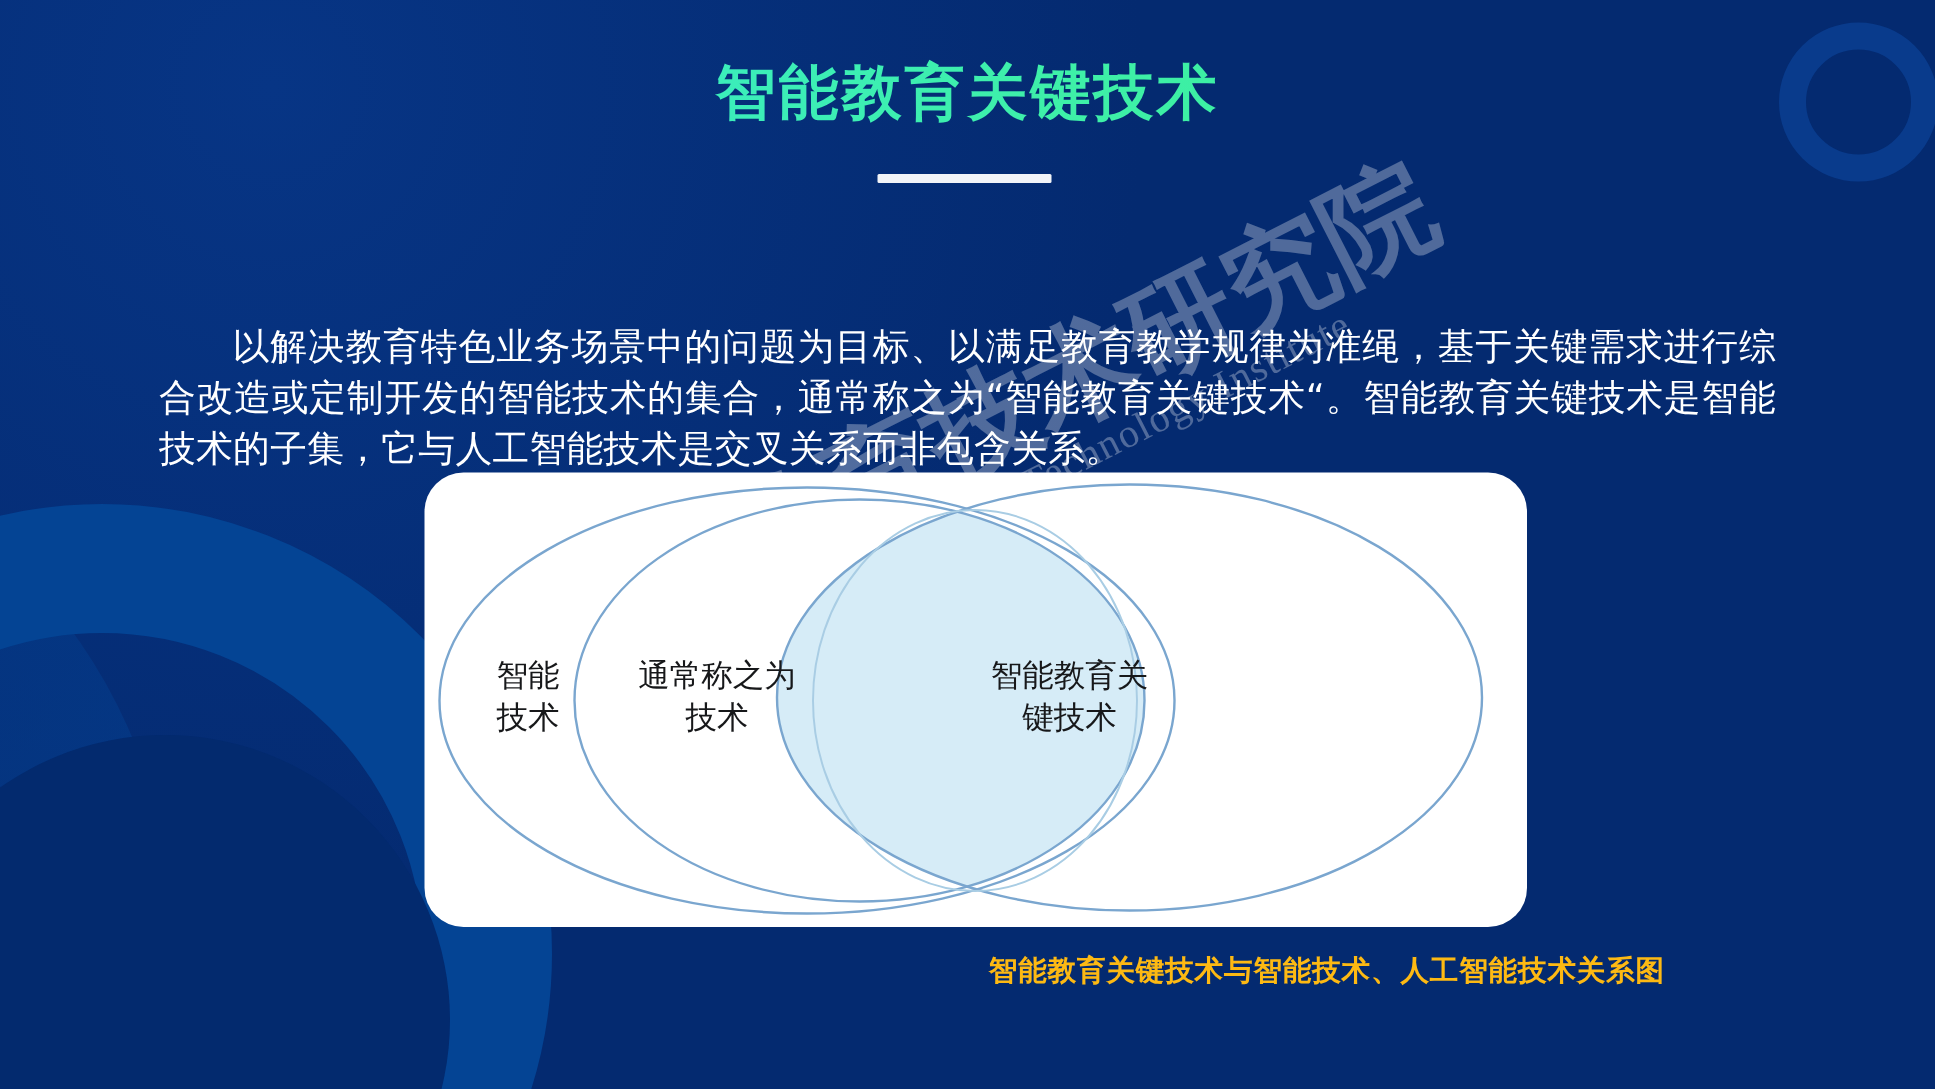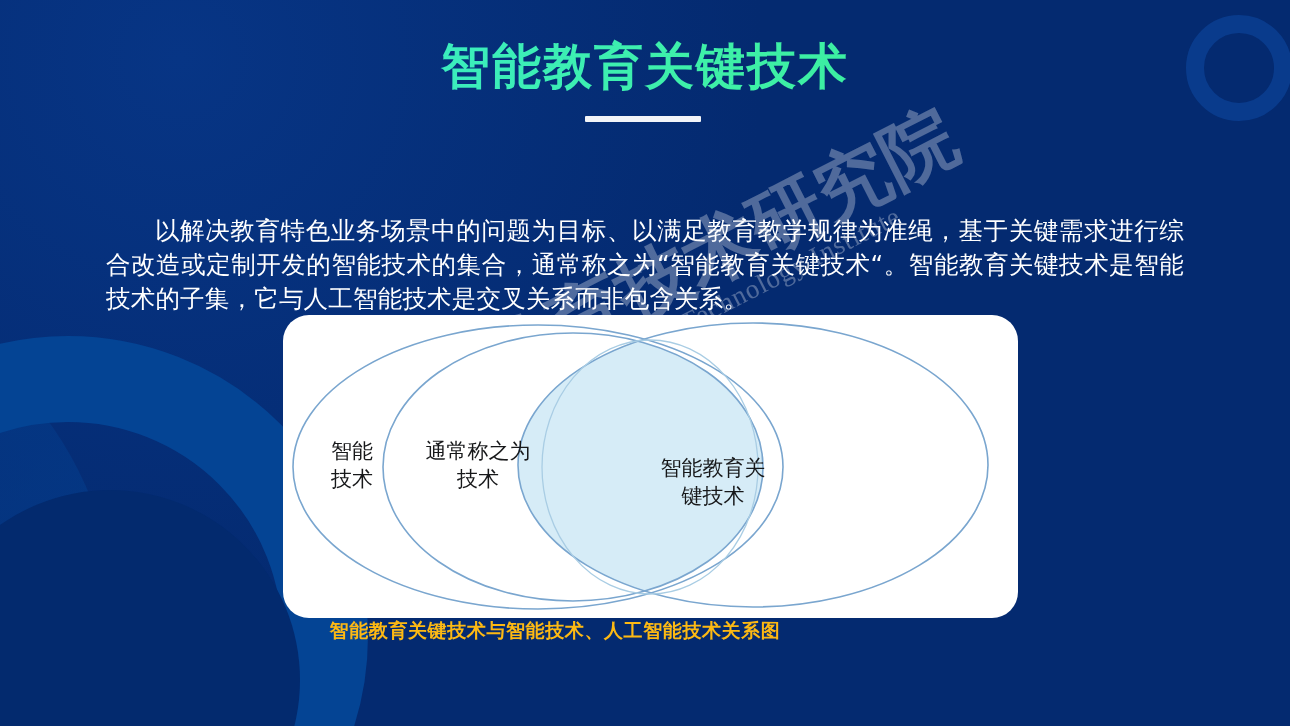--- a/index.html
+++ b/index.html
@@ -37,21 +37,21 @@
   .deco-wedge-bl{
     position:absolute;left:-300px;top:300px;width:420px;height:500px;
     background:linear-gradient(120deg,#05357f 0%,#043c8b 60%,#044494 100%);
     border-radius:0 70% 0 0;
     opacity:.55;
   }
 
   
   .title{
     position:absolute;left:0;top:34px;width:1290px;text-align:center;
-    font-size:49px;font-weight:bold;letter-spacing:2px;
+    font-size:40px;font-weight:bold;letter-spacing:2px;
     background:linear-gradient(90deg,#35e8e0 0%,#3ef0a8 55%,#35eb8f 100%);
     -webkit-background-clip:text;background-clip:text;
     color:transparent;-webkit-text-fill-color:transparent;
     white-space:nowrap;
   }
   .title-rule{
     position:absolute;left:585px;top:116px;width:116px;height:6px;
     background:#f2f4f8;border-radius:1px;
   }
 
@@ -89,26 +89,26 @@
   }
   .venn-svg{position:absolute;left:0;top:0;width:735px;height:303px;}
 
   .venn-label{
     position:absolute;text-align:center;color:#17181a;
     font-size:21px;line-height:28px;white-space:pre-line;
     font-family:Liberation Sans, sans-serif;
   }
   #lbl-0{left:24px;top:122px;width:90px;}
   #lbl-1{left:130px;top:122px;width:130px;}
-  #lbl-2{left:350px;top:122px;width:160px;margin-top:17px;}
+  #lbl-2{left:350px;top:122px;width:160px;}
   #lbl-3{left:545px;top:122px;width:185px;}
 
   
   .caption{
-    position:absolute;left:0;top:618px;width:1110px;text-align:center;
+    position:absolute;left:0;top:634px;width:1110px;text-align:right;
     color:#fdb913;font-size:19px;font-weight:bold;letter-spacing:.6px;
     font-family:"DejaVu Sans","Liberation Sans",sans-serif;
   }
 </style>
 </head>
 <body>
 
 <div class="slide">
 
   <div class="deco-wedge-bl"></div>

